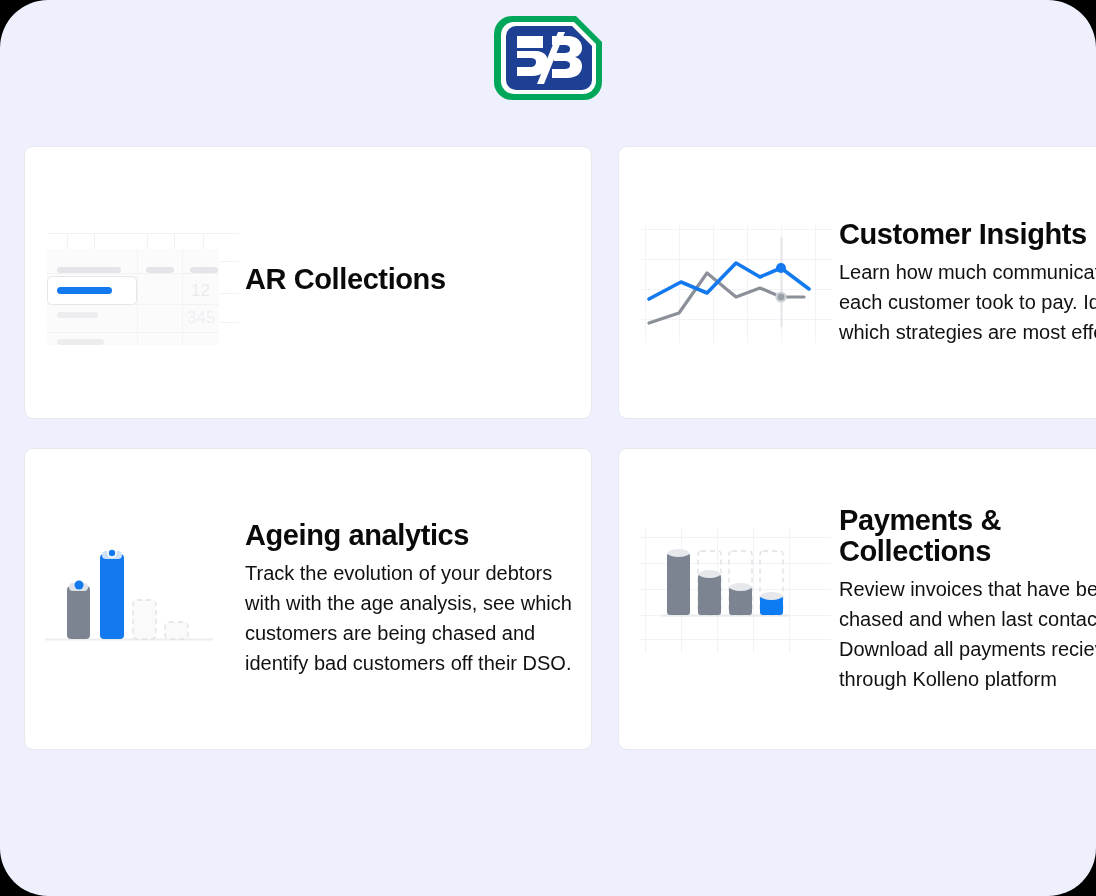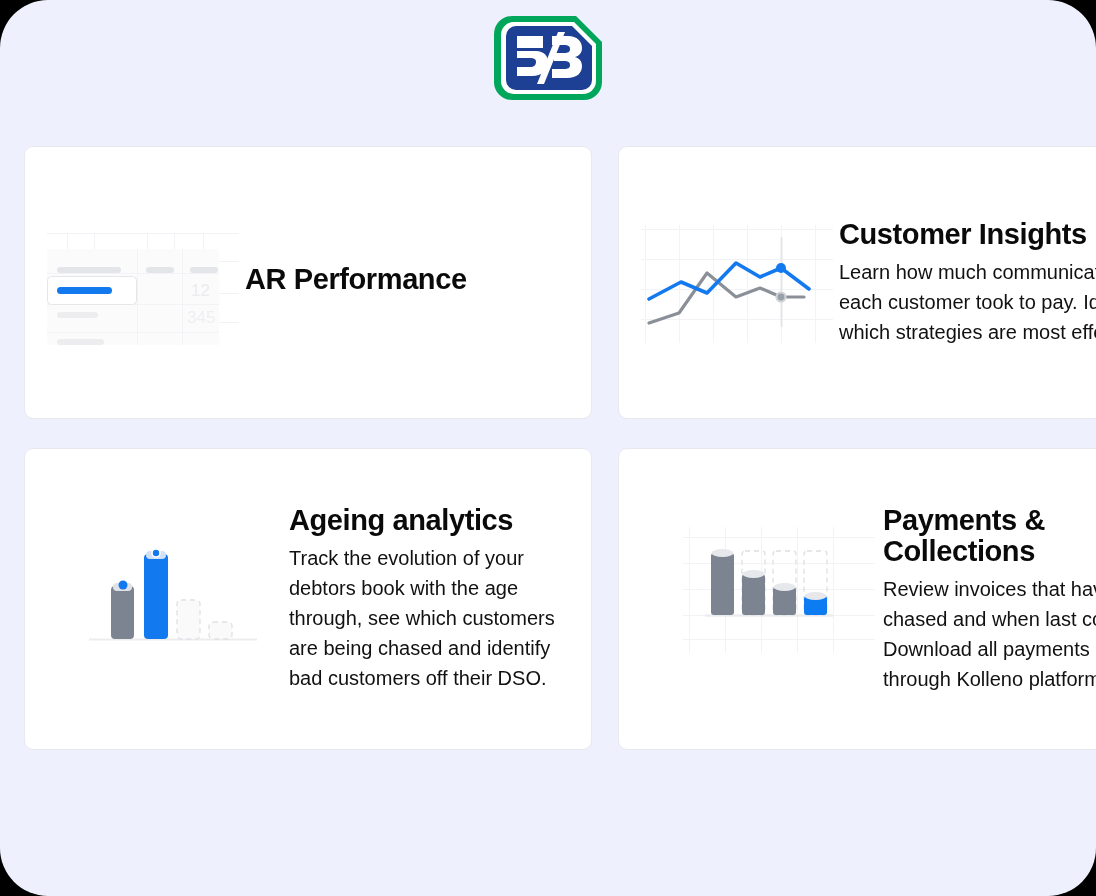--- a/index.html
+++ b/index.html
@@ -51,21 +51,21 @@
     background: #ffffff;
     border: 1px solid #e7e9ef;
     border-radius: 9px;
     box-sizing: border-box;
     display: flex;
     align-items: center;
     padding: 0;
     overflow: hidden;
   }
   .card.r1 { height: 273px; }
-  .card.r2 { height: 302px; padding-left: 44px; }
+  .card.r2 { height: 302px; }
 
   .card-art {
     flex: 0 0 auto;
     width: 220px;
     height: 100%;
     position: relative;
   }
   .card-body {
     flex: 1 1 auto;
     padding-right: 10px;
@@ -161,21 +161,21 @@
           <rect x="10" y="54" width="55" height="7" rx="3.5" fill="#1379ee"></rect>
 
           <rect x="10" y="79" width="41" height="6" rx="3" fill="#ededf0"></rect>
           <rect x="10" y="106" width="47" height="6" rx="3" fill="#ededf0"></rect>
 
           <text x="144" y="63" font-family="Liberation Sans, sans-serif" font-size="17" fill="#eaebee">12</text>
           <text x="140" y="90" font-family="Liberation Sans, sans-serif" font-size="17" fill="#eeeff2">345</text>
         </svg>
       </div>
       <div class="card-body">
-        <h2 class="card-title">AR Performance</h2>
+        <h2 class="card-title">AR Collections</h2>
       </div>
     </div>
 
     <div class="card r1">
       <div class="card-art">
         <svg class="art-line" width="192" height="118" viewBox="0 0 192 118">
           <g stroke="#f2f3f7" stroke-width="1">
             <line x1="0" y1="4.5" x2="192" y2="4.5"></line>
             <line x1="0" y1="34.5" x2="192" y2="34.5"></line>
             <line x1="0" y1="64.5" x2="192" y2="64.5"></line>
@@ -220,21 +220,21 @@
           <circle cx="67" cy="14" r="4.8" fill="#ffffff"></circle>
           <circle cx="67" cy="14" r="3.2" fill="#1379ee"></circle>
 
           <rect x="88" y="61" width="23" height="39" rx="4" fill="#fafafb" stroke="#e0e1e5" stroke-width="1.3" stroke-dasharray="5 4"></rect>
 
           <rect x="120" y="83" width="23" height="17" rx="4" fill="#fafafb" stroke="#e0e1e5" stroke-width="1.3" stroke-dasharray="5 4"></rect>
         </svg>
       </div>
       <div class="card-body">
         <h2 class="card-title">Ageing analytics</h2>
-        <p class="card-text">Track the evolution of your debtors book with the age through, see which customers are being chased and identify bad customers off their DSO.</p>
+        <p class="card-text">Track the evolution of your debtors with with the age analysis, see which customers are being chased and identify bad customers off their DSO.</p>
       </div>
     </div>
 
     <div class="card r2">
       <div class="card-art">
         <svg class="art-bars4" width="192" height="126" viewBox="0 0 192 126">
           <g stroke="#f2f3f7" stroke-width="1">
             <line x1="0" y1="10.5" x2="192" y2="10.5"></line>
             <line x1="0" y1="36.5" x2="192" y2="36.5"></line>
             <line x1="0" y1="62.5" x2="192" y2="62.5"></line>

